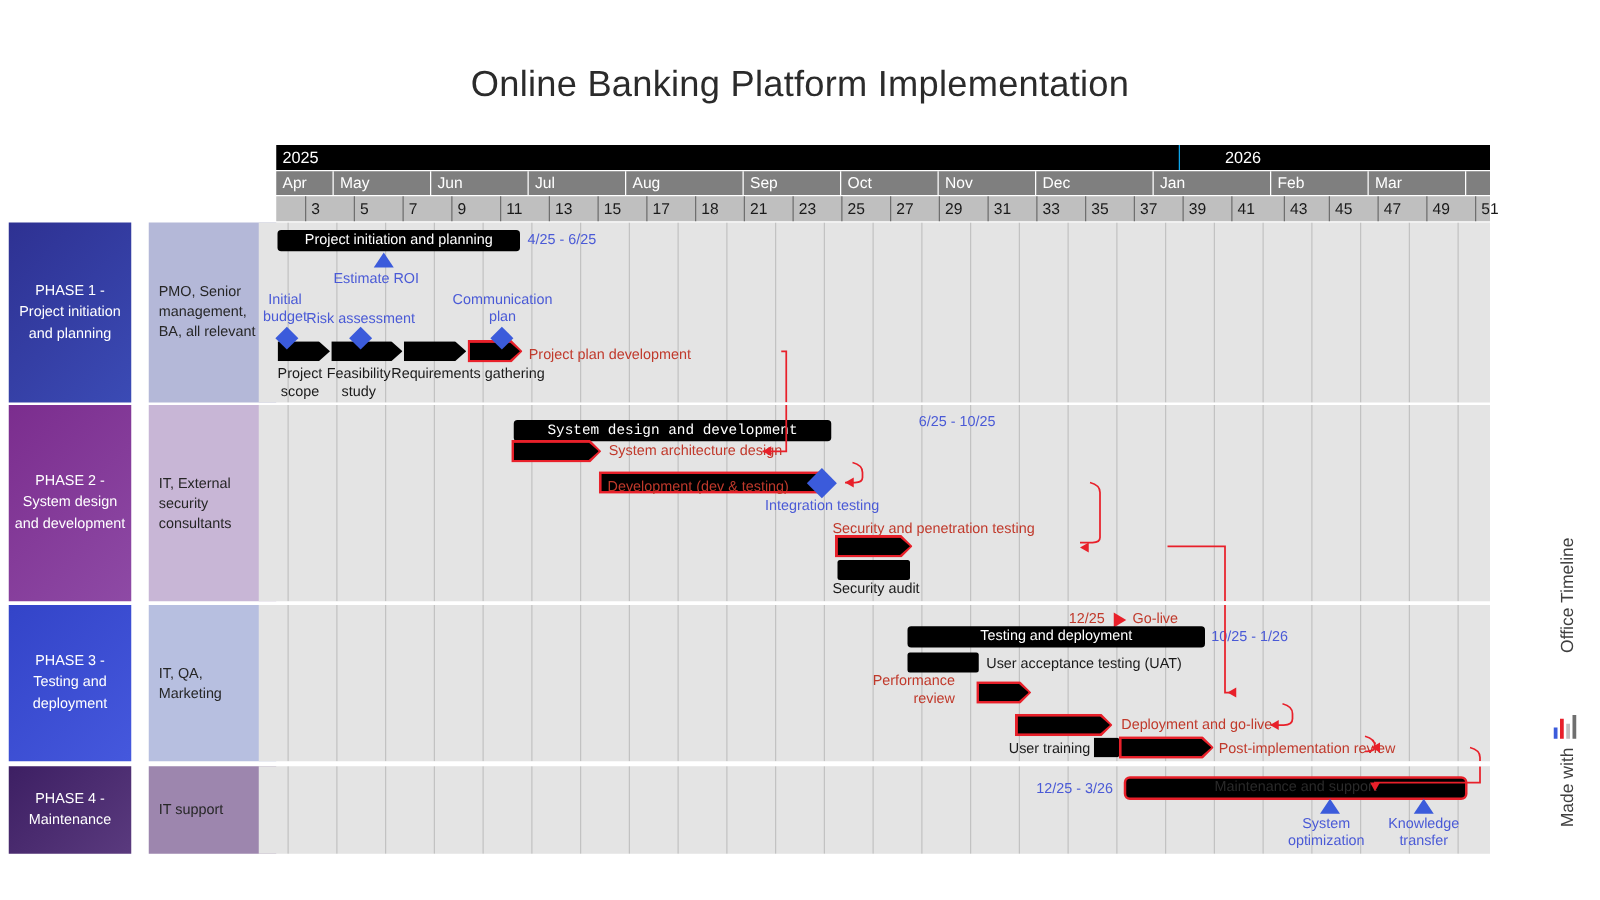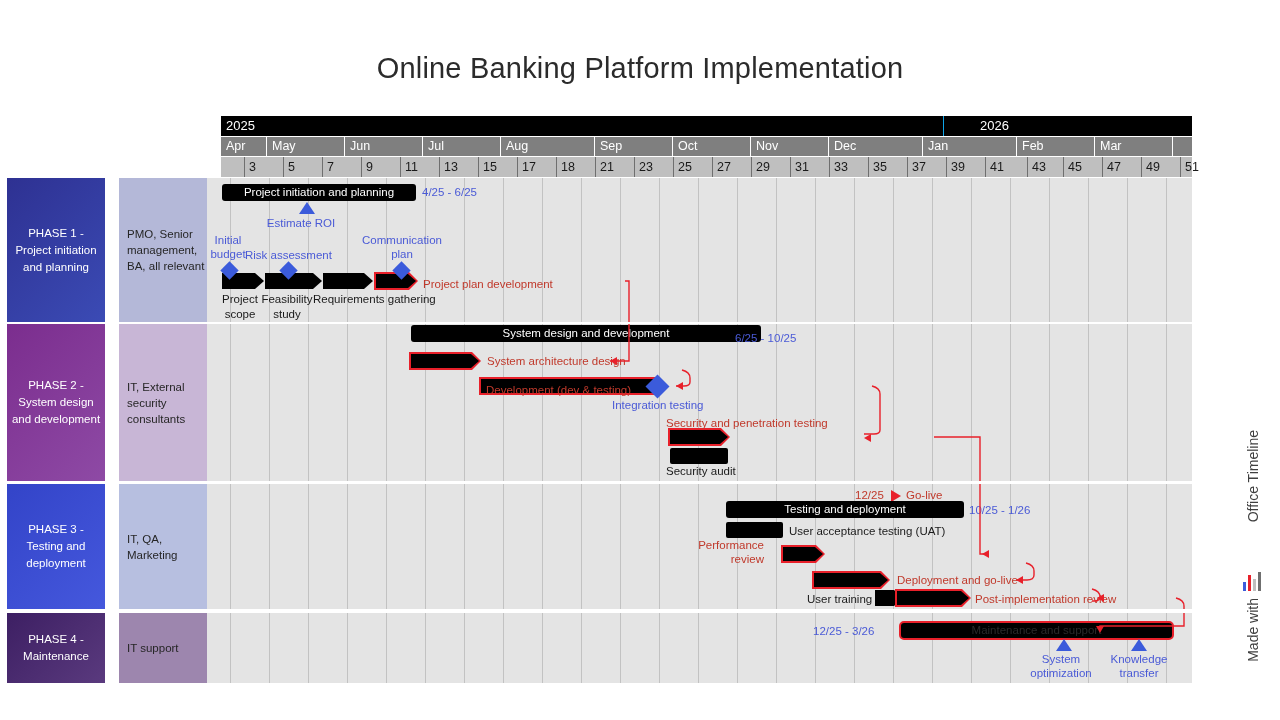--- a/index.html
+++ b/index.html
@@ -221,21 +221,21 @@
       <div class="gl" style="left:647px"></div>
         <div class="gl" style="left:686px"></div>
       <div class="gl" style="left:725px"></div>
         <div class="gl" style="left:764px"></div>
       <div class="gl" style="left:803px"></div>
         <div class="gl" style="left:842px"></div>
       <div class="gl" style="left:881px"></div>
         <div class="gl" style="left:920px"></div>
       <div class="gl" style="left:959px"></div>
 
-      <div class="bar summary" style="left:204px;top:1px;width:350px;">
+      <div class="bar summary" style="left:204px;top:12px;width:254px;font-family:Liberation Mono, monospace;">
         <span class="bar-label">System design and development</span>
       </div>
       <div class="lbl blue" style="left:528px;top:7px;">6/25 - 10/25</div>
 
       <div class="chev hl" style="left:202px;top:28px;width:72px;height:18px;"></div>
       <div class="lbl red" style="left:280px;top:30px;">System architecture design</div>
 
       <div class="chev hl" style="left:272px;top:53px;width:189px;height:18px;"></div>
       <div class="lbl red" style="left:279px;top:59px;">Development (dev &amp; testing)</div>
 
@@ -349,21 +349,21 @@
       <div class="gl" style="left:647px"></div>
         <div class="gl" style="left:686px"></div>
       <div class="gl" style="left:725px"></div>
         <div class="gl" style="left:764px"></div>
       <div class="gl" style="left:803px"></div>
         <div class="gl" style="left:842px"></div>
       <div class="gl" style="left:881px"></div>
         <div class="gl" style="left:920px"></div>
       <div class="gl" style="left:959px"></div>
 
-      <div class="lbl blue" style="left:606px;top:11px;">12/25 - 3/26</div>
+      <div class="lbl blue" style="left:622px;top:11px;">12/25 - 3/26</div>
 
       <div class="bar summary hl" style="left:692px;top:8px;width:275px;height:19px;border-radius:5px;">
         <span class="bar-label" style="line-height:15px;color:#2a2a2a;">Maintenance and support</span>
       </div>
 
       <div class="tri" style="left:849px;top:26px;"></div>
       <div class="lbl blue ctr" style="left:806px;top:39px;width:96px;">System optimization</div>
 
       <div class="tri" style="left:924px;top:26px;"></div>
       <div class="lbl blue ctr" style="left:884px;top:39px;width:96px;">Knowledge transfer</div>

